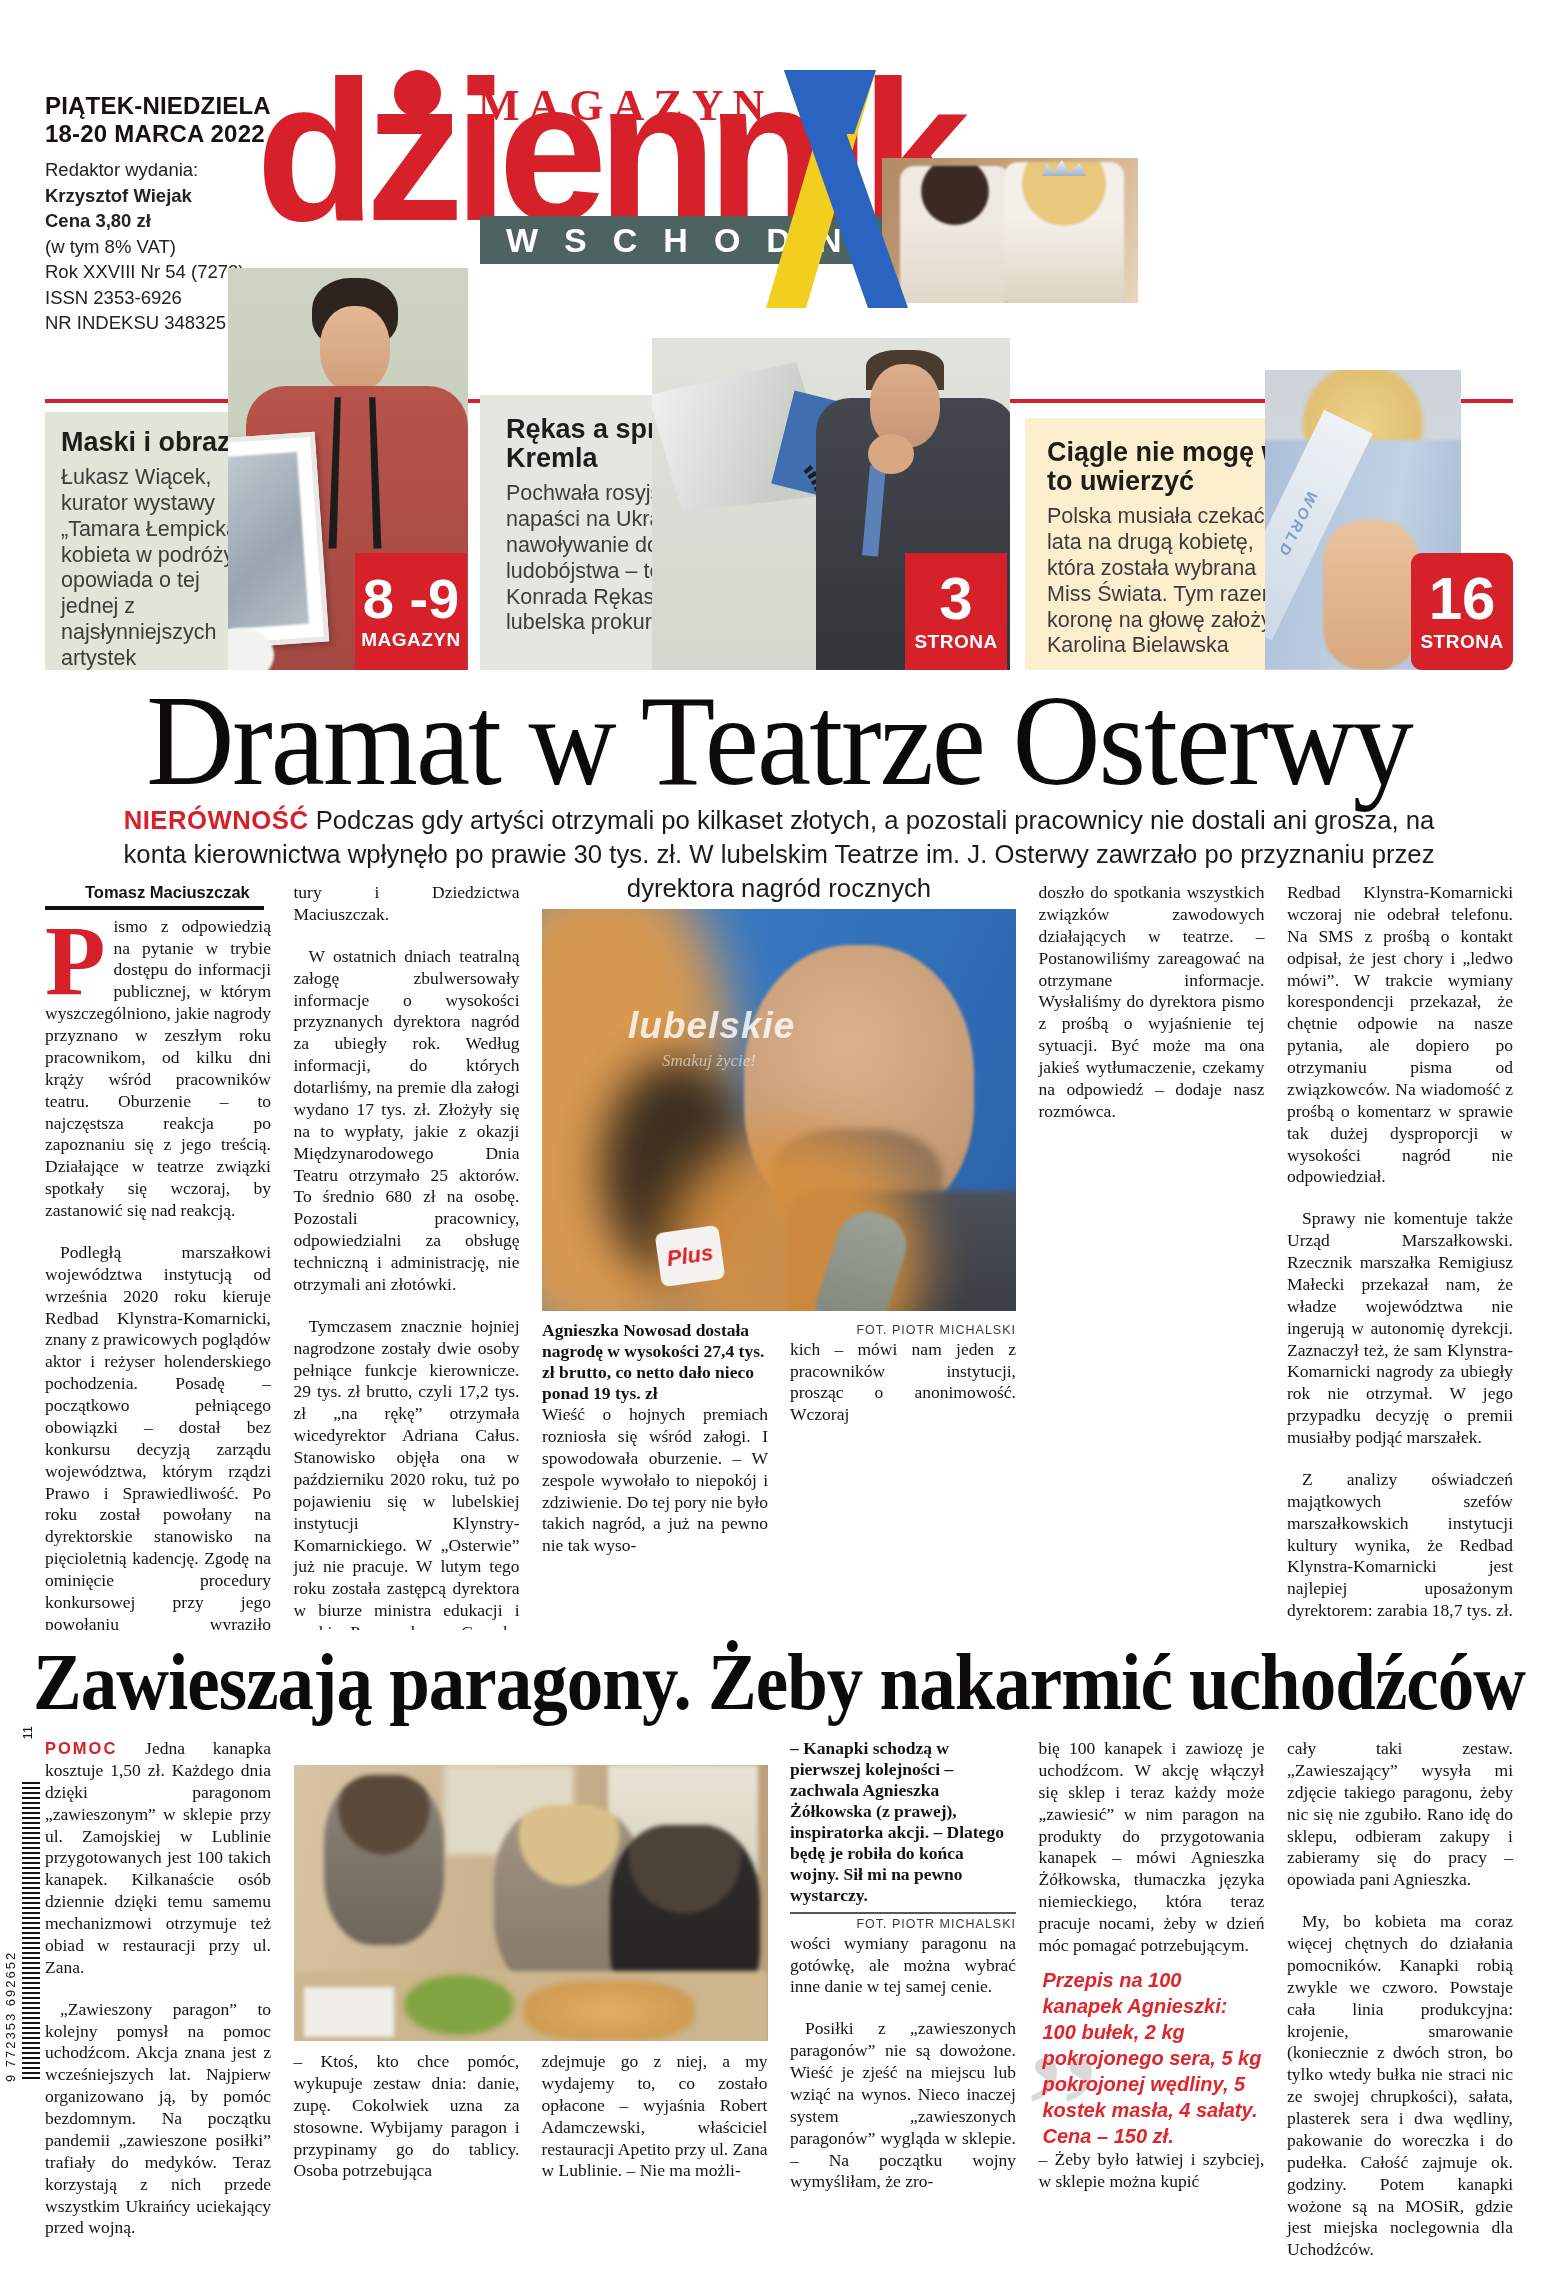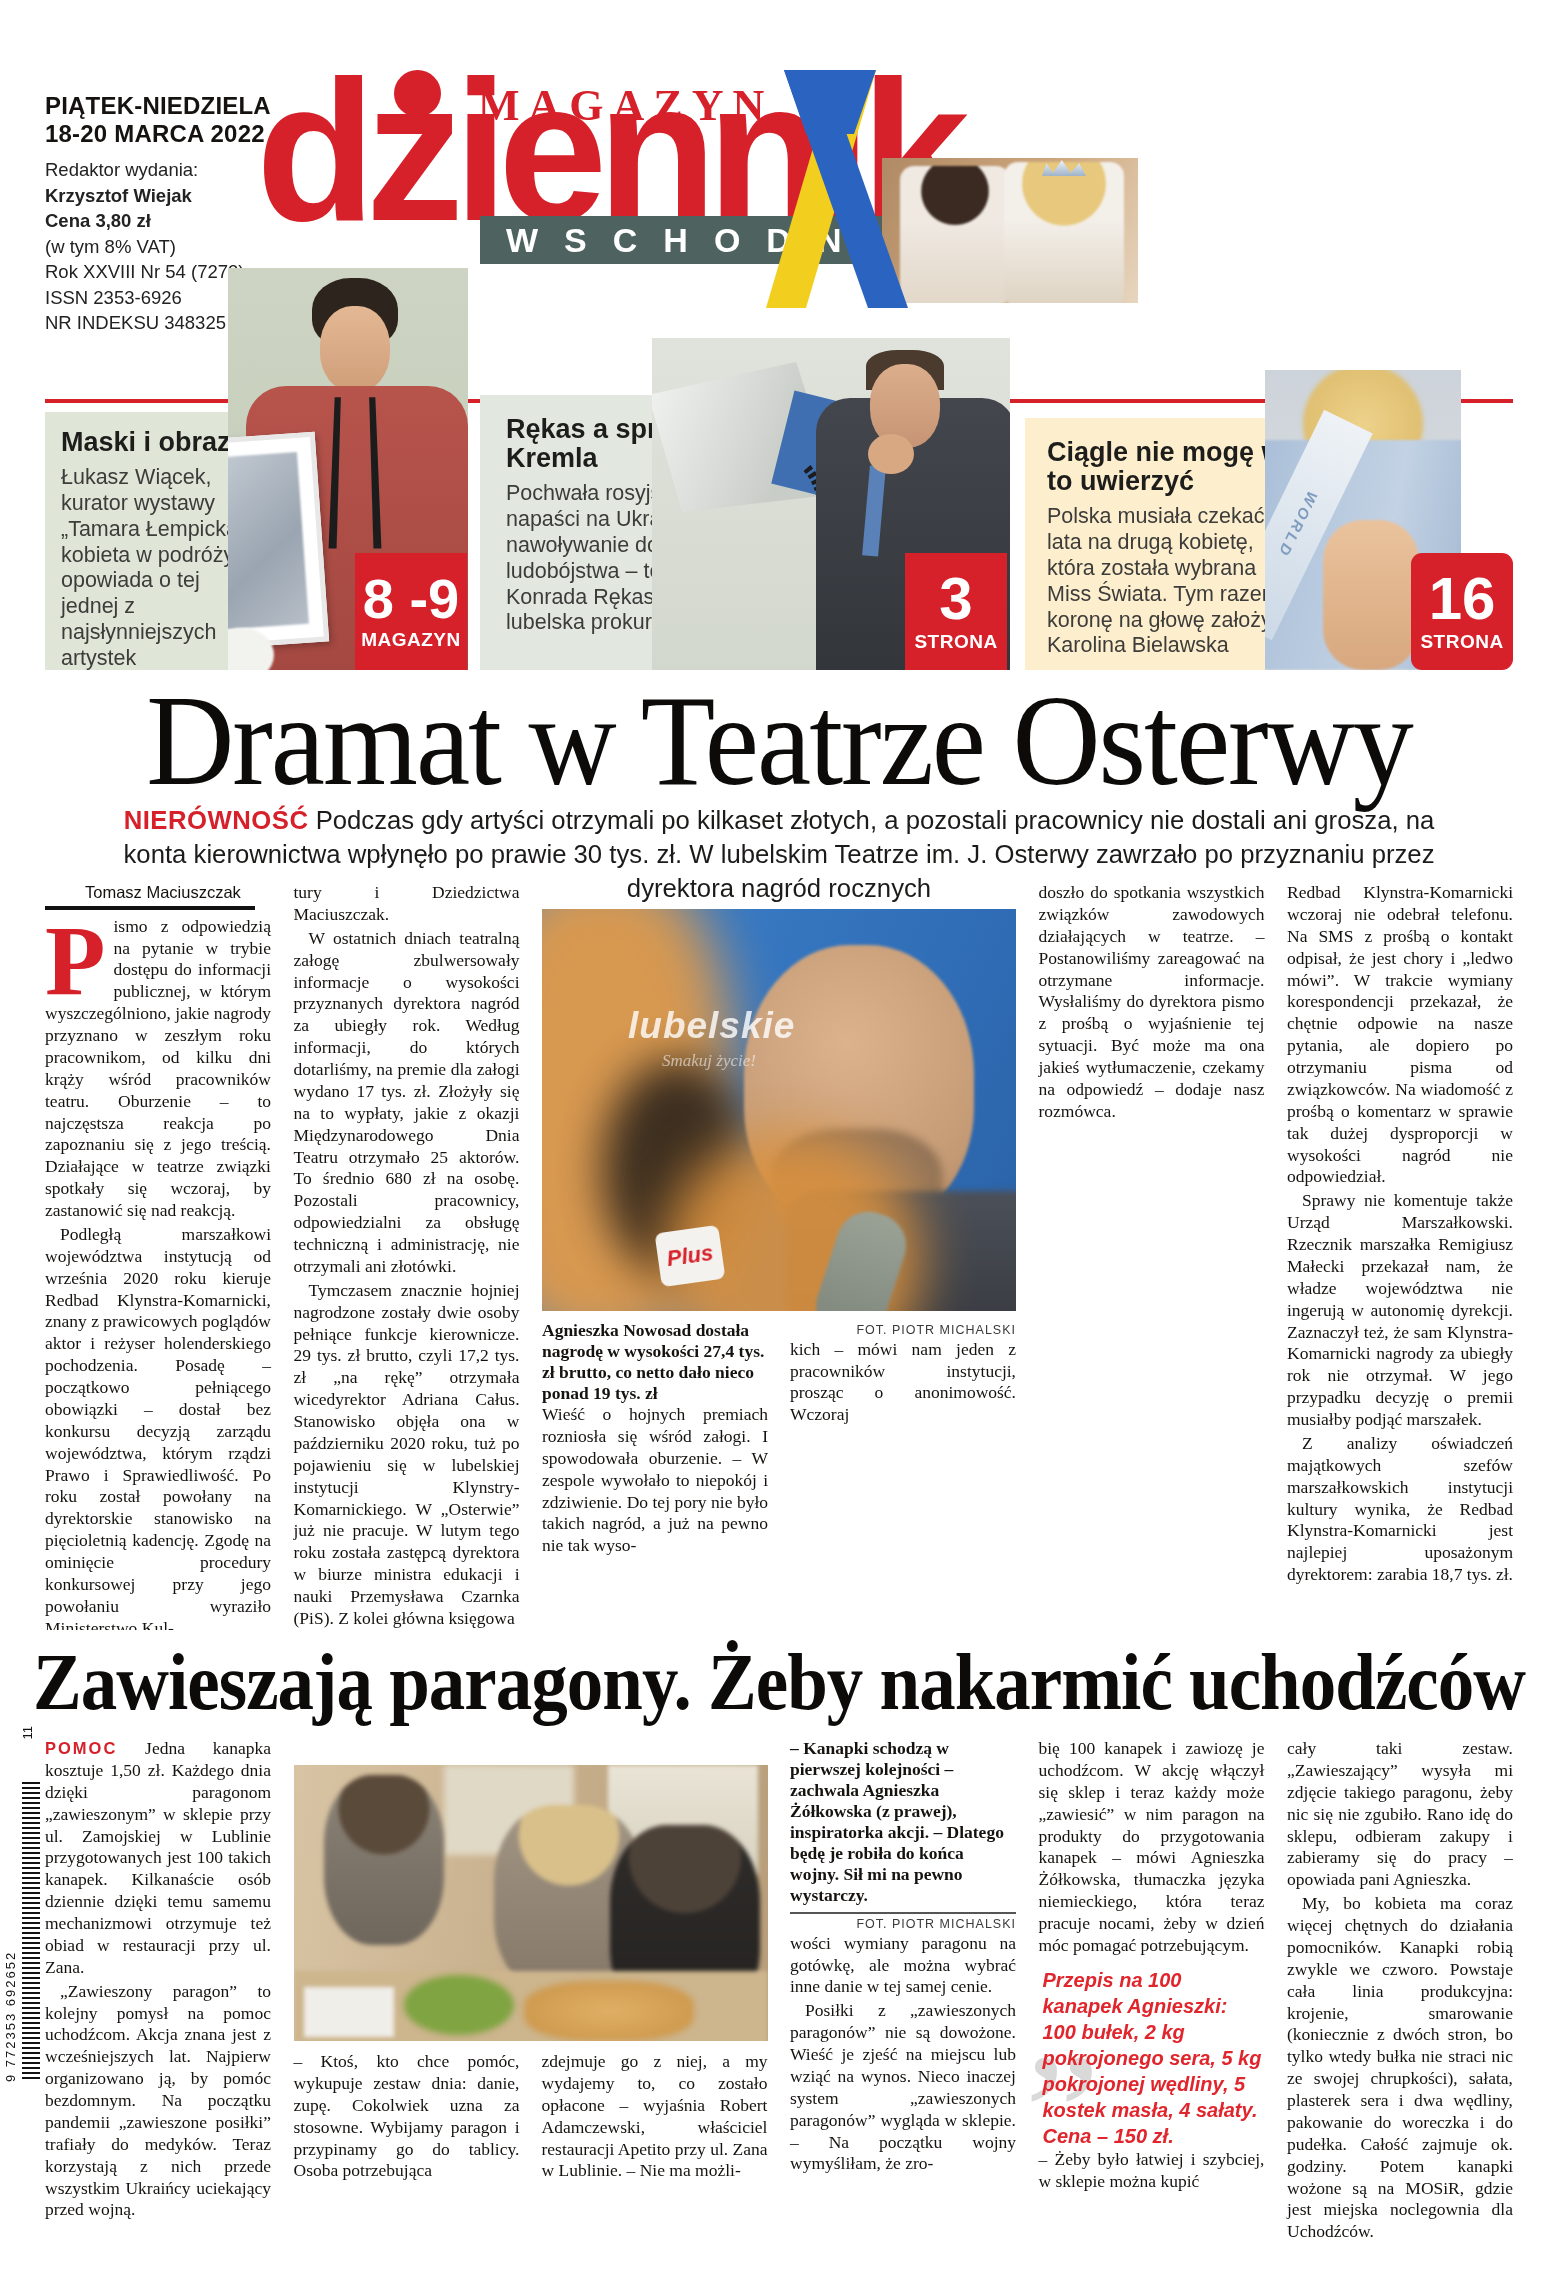--- a/index.html
+++ b/index.html
@@ -113,26 +113,26 @@
   .lead{position:absolute;left:79px;top:804px;width:1400px;text-align:center;
         font-family:"Liberation Sans",sans-serif;font-size:26.5px;line-height:1.28;
         color:#1c1b1a;transform:scaleX(.97);transform-origin:center;}
   .lead .kicker{color:var(--red);font-weight:bold;letter-spacing:.5px;}
 
   .cols-row{position:absolute;left:45px;width:1468px;display:flex;justify-content:space-between;}
   .row-a1{top:882px;height:748px;overflow:hidden;}
   .row-a2{top:1738px;height:533px;overflow:hidden;}
   .col{width:226px;flex:0 0 226px;font-size:17.5px;line-height:1.25;text-align:justify;}
   .col p{margin:0;}
-  .col p + p{text-indent:15px;margin-top:2px;}
+  .col p + p{text-indent:15px;margin-top:20px;}
   .colpair{width:474px;flex:0 0 474px;margin-top:27px;}
   .pair-cols{display:flex;justify-content:space-between;}
   .pair-cols .col{width:226px;flex:0 0 226px;}
 
-  .byline{font-family:"Liberation Sans",sans-serif;font-weight:normal;font-size:16.5px;
+  .byline{font-family:"Liberation Sans",sans-serif;font-weight:bold;font-size:16.5px;
           display:inline-block;border-bottom:4px solid #111;padding:0 14px 3px 40px;margin-bottom:6px;}
   .dropcap::first-letter{color:var(--red);font-family:"Liberation Serif",serif;font-weight:bold;
           font-size:99px;line-height:.78;float:left;padding:6px 8px 0 0;}
 
   .photo-main{position:relative;width:474px;height:402px;overflow:hidden;
       background:linear-gradient(115deg,#3d82cc,#2f6cb5 70%,#2a61a5);margin-bottom:9px;}
   .photo-main .lubelskie{position:absolute;left:86px;top:96px;color:rgba(255,255,255,.8);
       font-family:"Liberation Sans",sans-serif;font-weight:bold;font-style:italic;font-size:37px;letter-spacing:1px;filter:blur(.6px);}
   .photo-main .smakuj{position:absolute;left:120px;top:142px;color:rgba(255,255,255,.55);
       font-family:"Liberation Serif",serif;font-style:italic;font-size:17px;filter:blur(.5px);}

